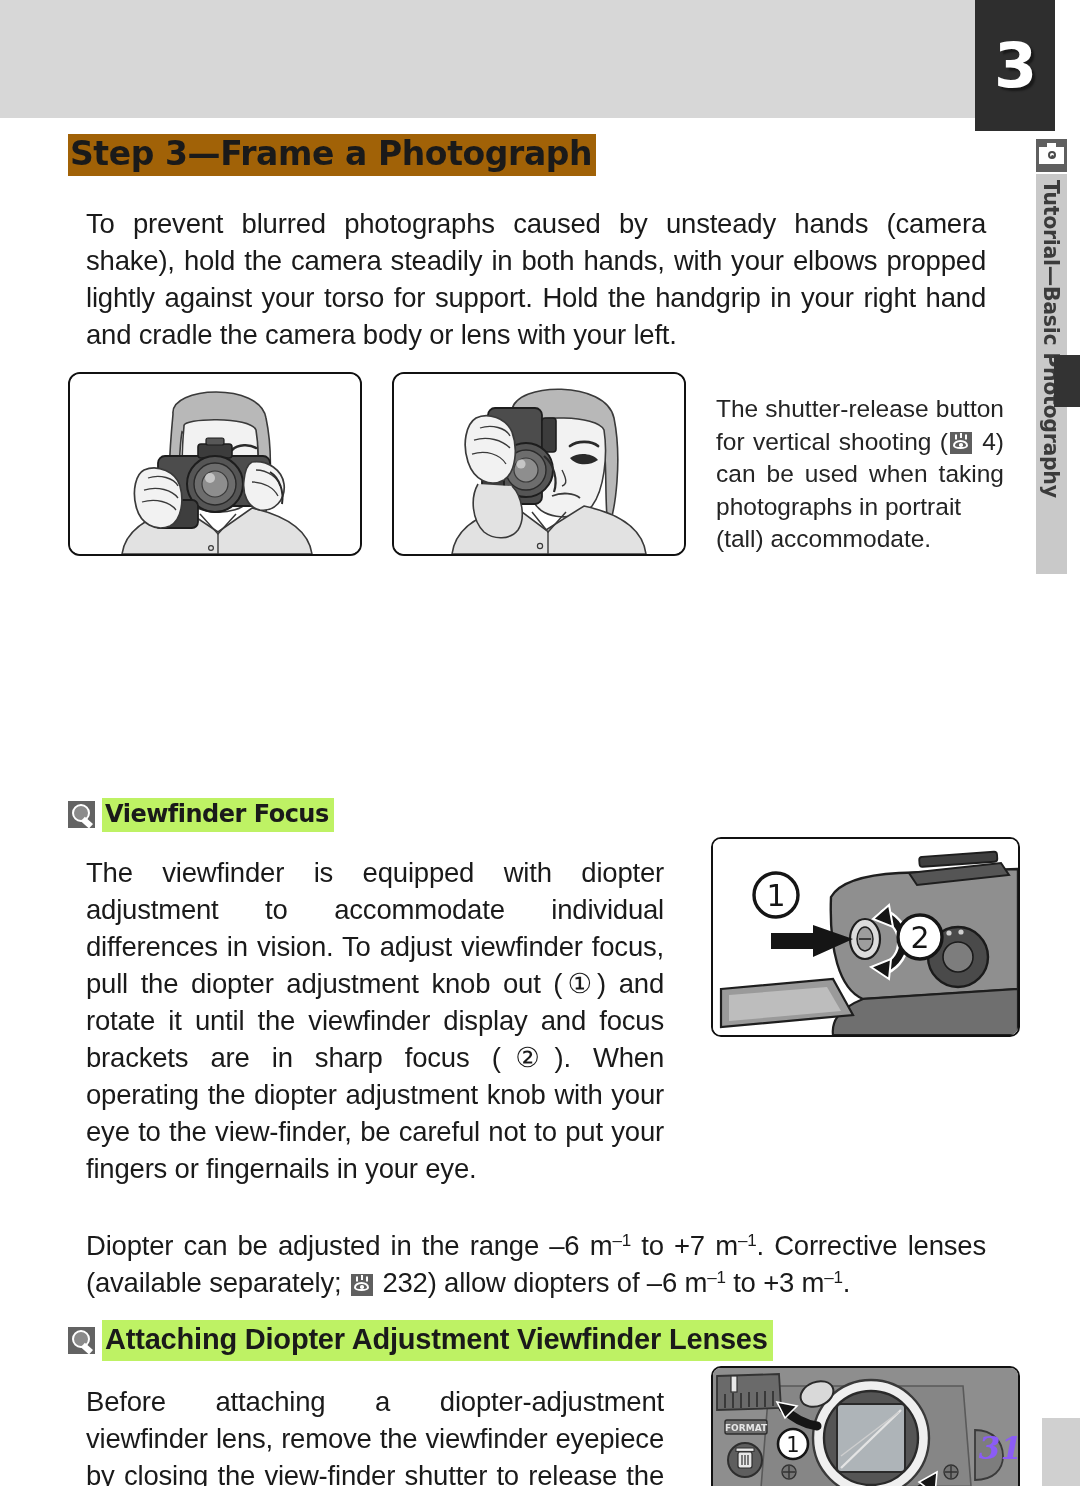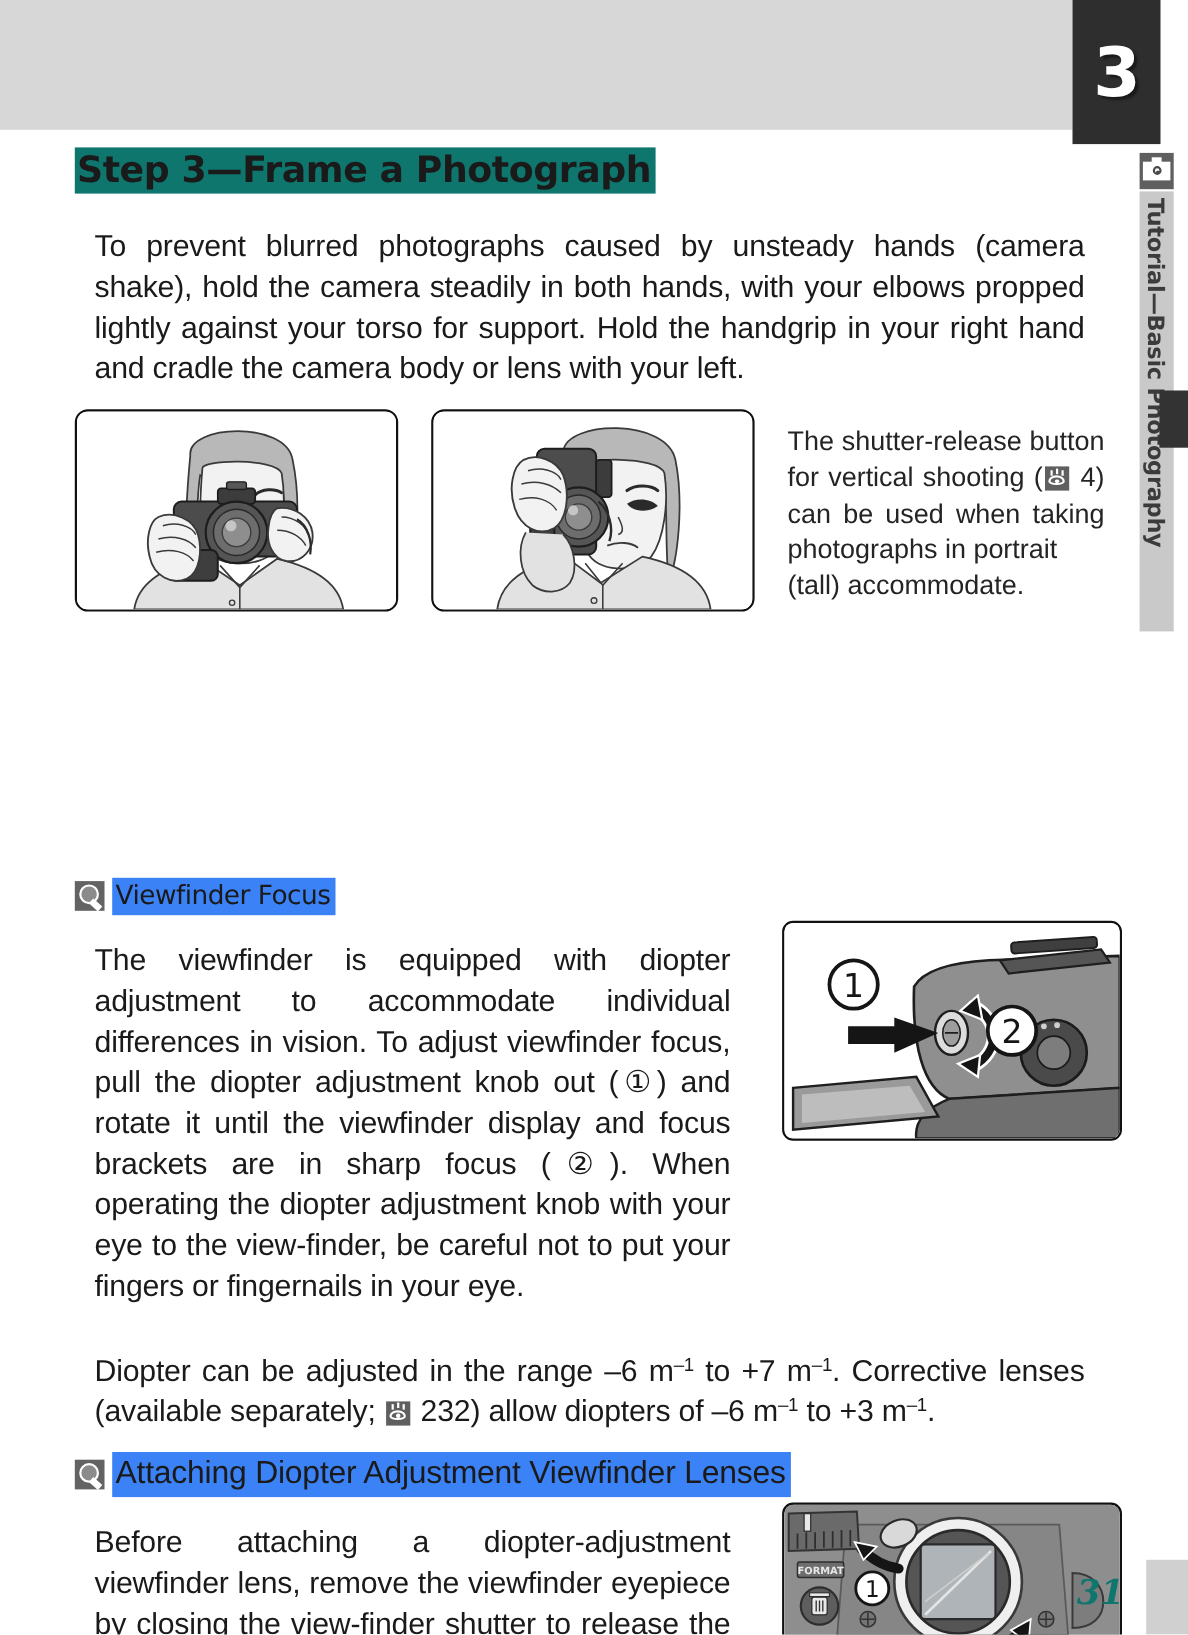--- a/index.html
+++ b/index.html
@@ -35,37 +35,37 @@
   .content{
     position:absolute;left:68px;top:134px;width:936px;
   }
 
   h1.page-title{
     margin:0 12px 12px 0;
     font-size:33px;font-weight:bold;
     font-family:"DejaVu Sans", sans-serif;
     letter-spacing:-0.4px;
     display:inline-block;
-    background:#0f766e;
+    background:#a16207;
     padding:1px 4px 2px 2px;
     line-height:1.18;
   }
 
   .body-text{
     font-family:"Liberation Sans Narrow","Liberation Sans",sans-serif;
     font-size:27.5px;
     line-height:1.345;
     text-align:justify;
     margin:18px;
     letter-spacing:-0.2px;
   }
 
   
   .illus-row{
-    display:flex;gap:30px;align-items:center;
+    display:flex;gap:30px;align-items:flex-end;
     margin-top:17px;
   }
   .illus{
     width:290px;height:180px;
     border:2.5px solid #111;border-radius:12px;
     background:#fff;
     overflow:hidden;
     position:relative;
     flex:0 0 auto;
   }
@@ -85,23 +85,23 @@
   .mid-text{margin-top:18px;}
 
   
   .note-section{margin-top:0;}
   .note-head{
     display:flex;align-items:center;gap:7px;
     margin:0 0 5px 0;
   }
   .note-head .label{
     font-family:"DejaVu Sans", sans-serif;
-    font-weight:normal;
+    font-weight:bold;
     font-size:24px;
-    background:#3b82f6;
+    background:#bef264;
     padding:1px 5px 2px 3px;
     letter-spacing:-0.5px;
     line-height:1.3;
   }
   .note-head .label.narrow{
     font-family:"Liberation Sans Narrow","Liberation Sans",sans-serif;
     font-size:29px;letter-spacing:-0.2px;
   }
 
   .mag-icon{
@@ -198,21 +198,21 @@
   .side-marker{
     position:absolute;right:0;top:355px;width:26px;height:52px;
     background:#333333;
   }
 
   
   .page-num{
     position:absolute;right:58px;bottom:20px;
     font-family:"DejaVu Serif", serif;
     font-style:italic;font-weight:bold;
-    font-size:31px;color:#0f766e;
+    font-size:31px;color:#8b5cf6;
   }
   .footer-strip{
     position:absolute;right:0;bottom:0;width:38px;height:68px;
     background:#d0d0d0;
   }
 </style>
 </head>
 <body>
 
 <div class="page">

